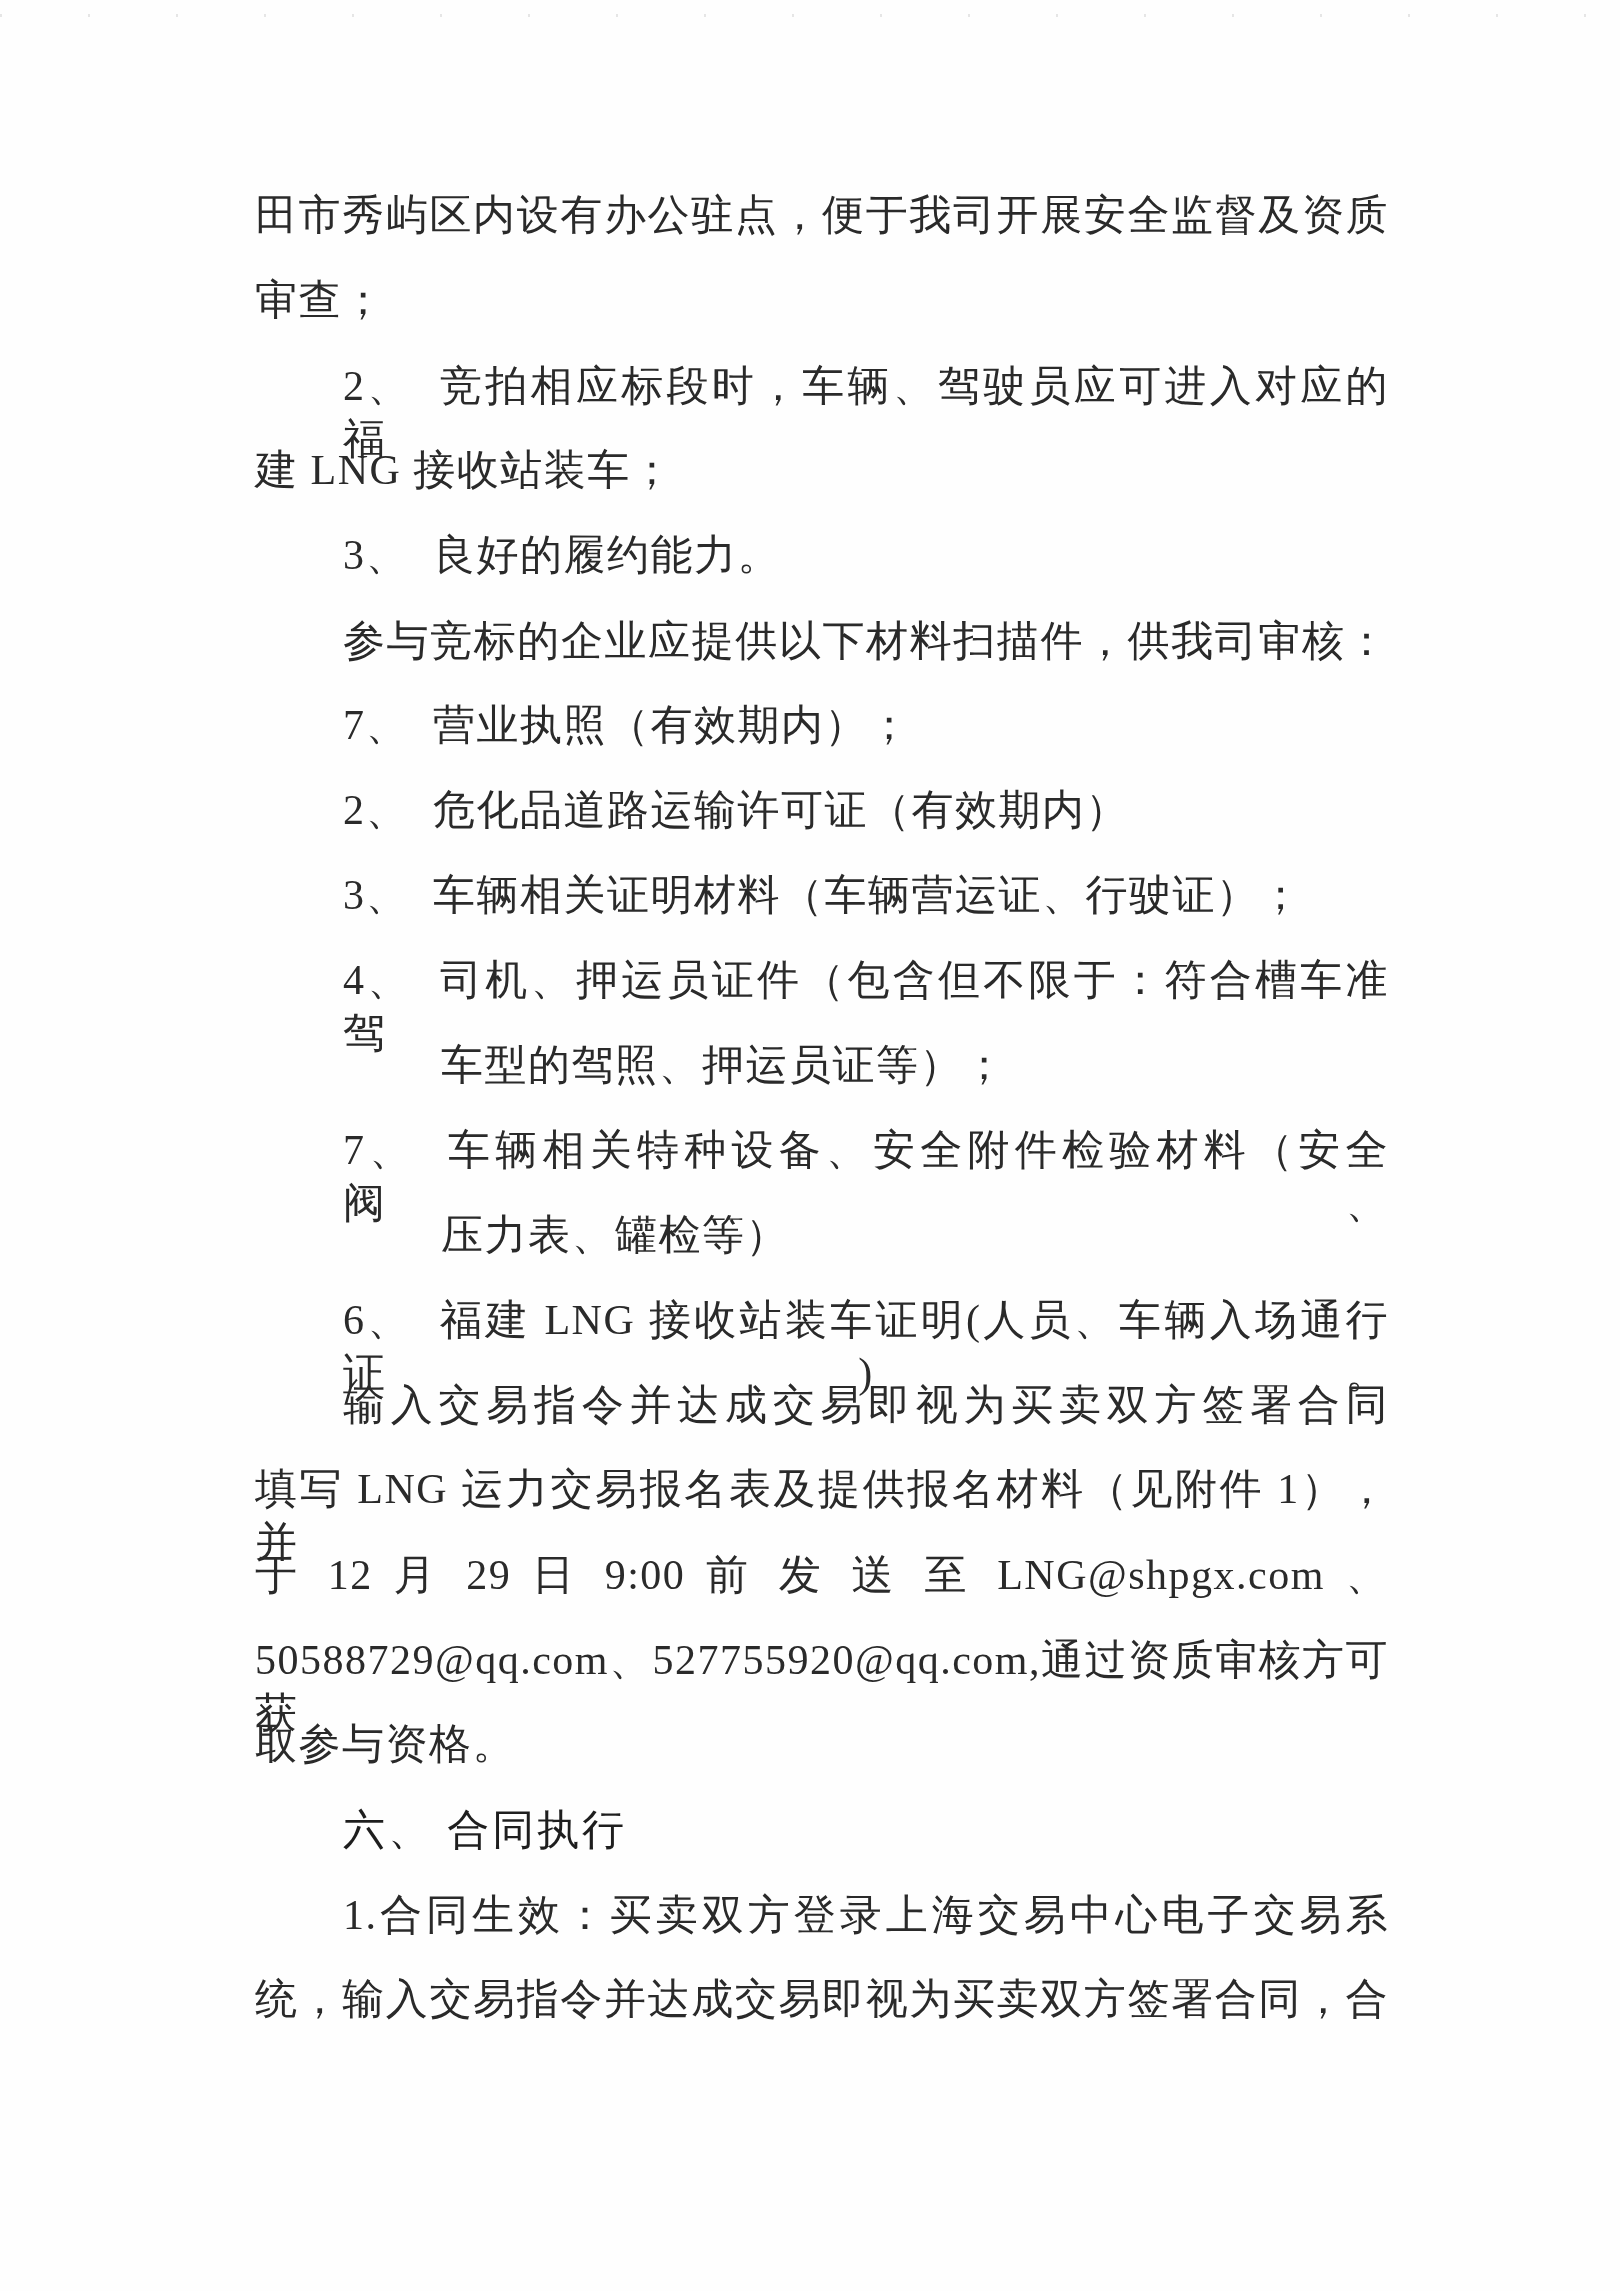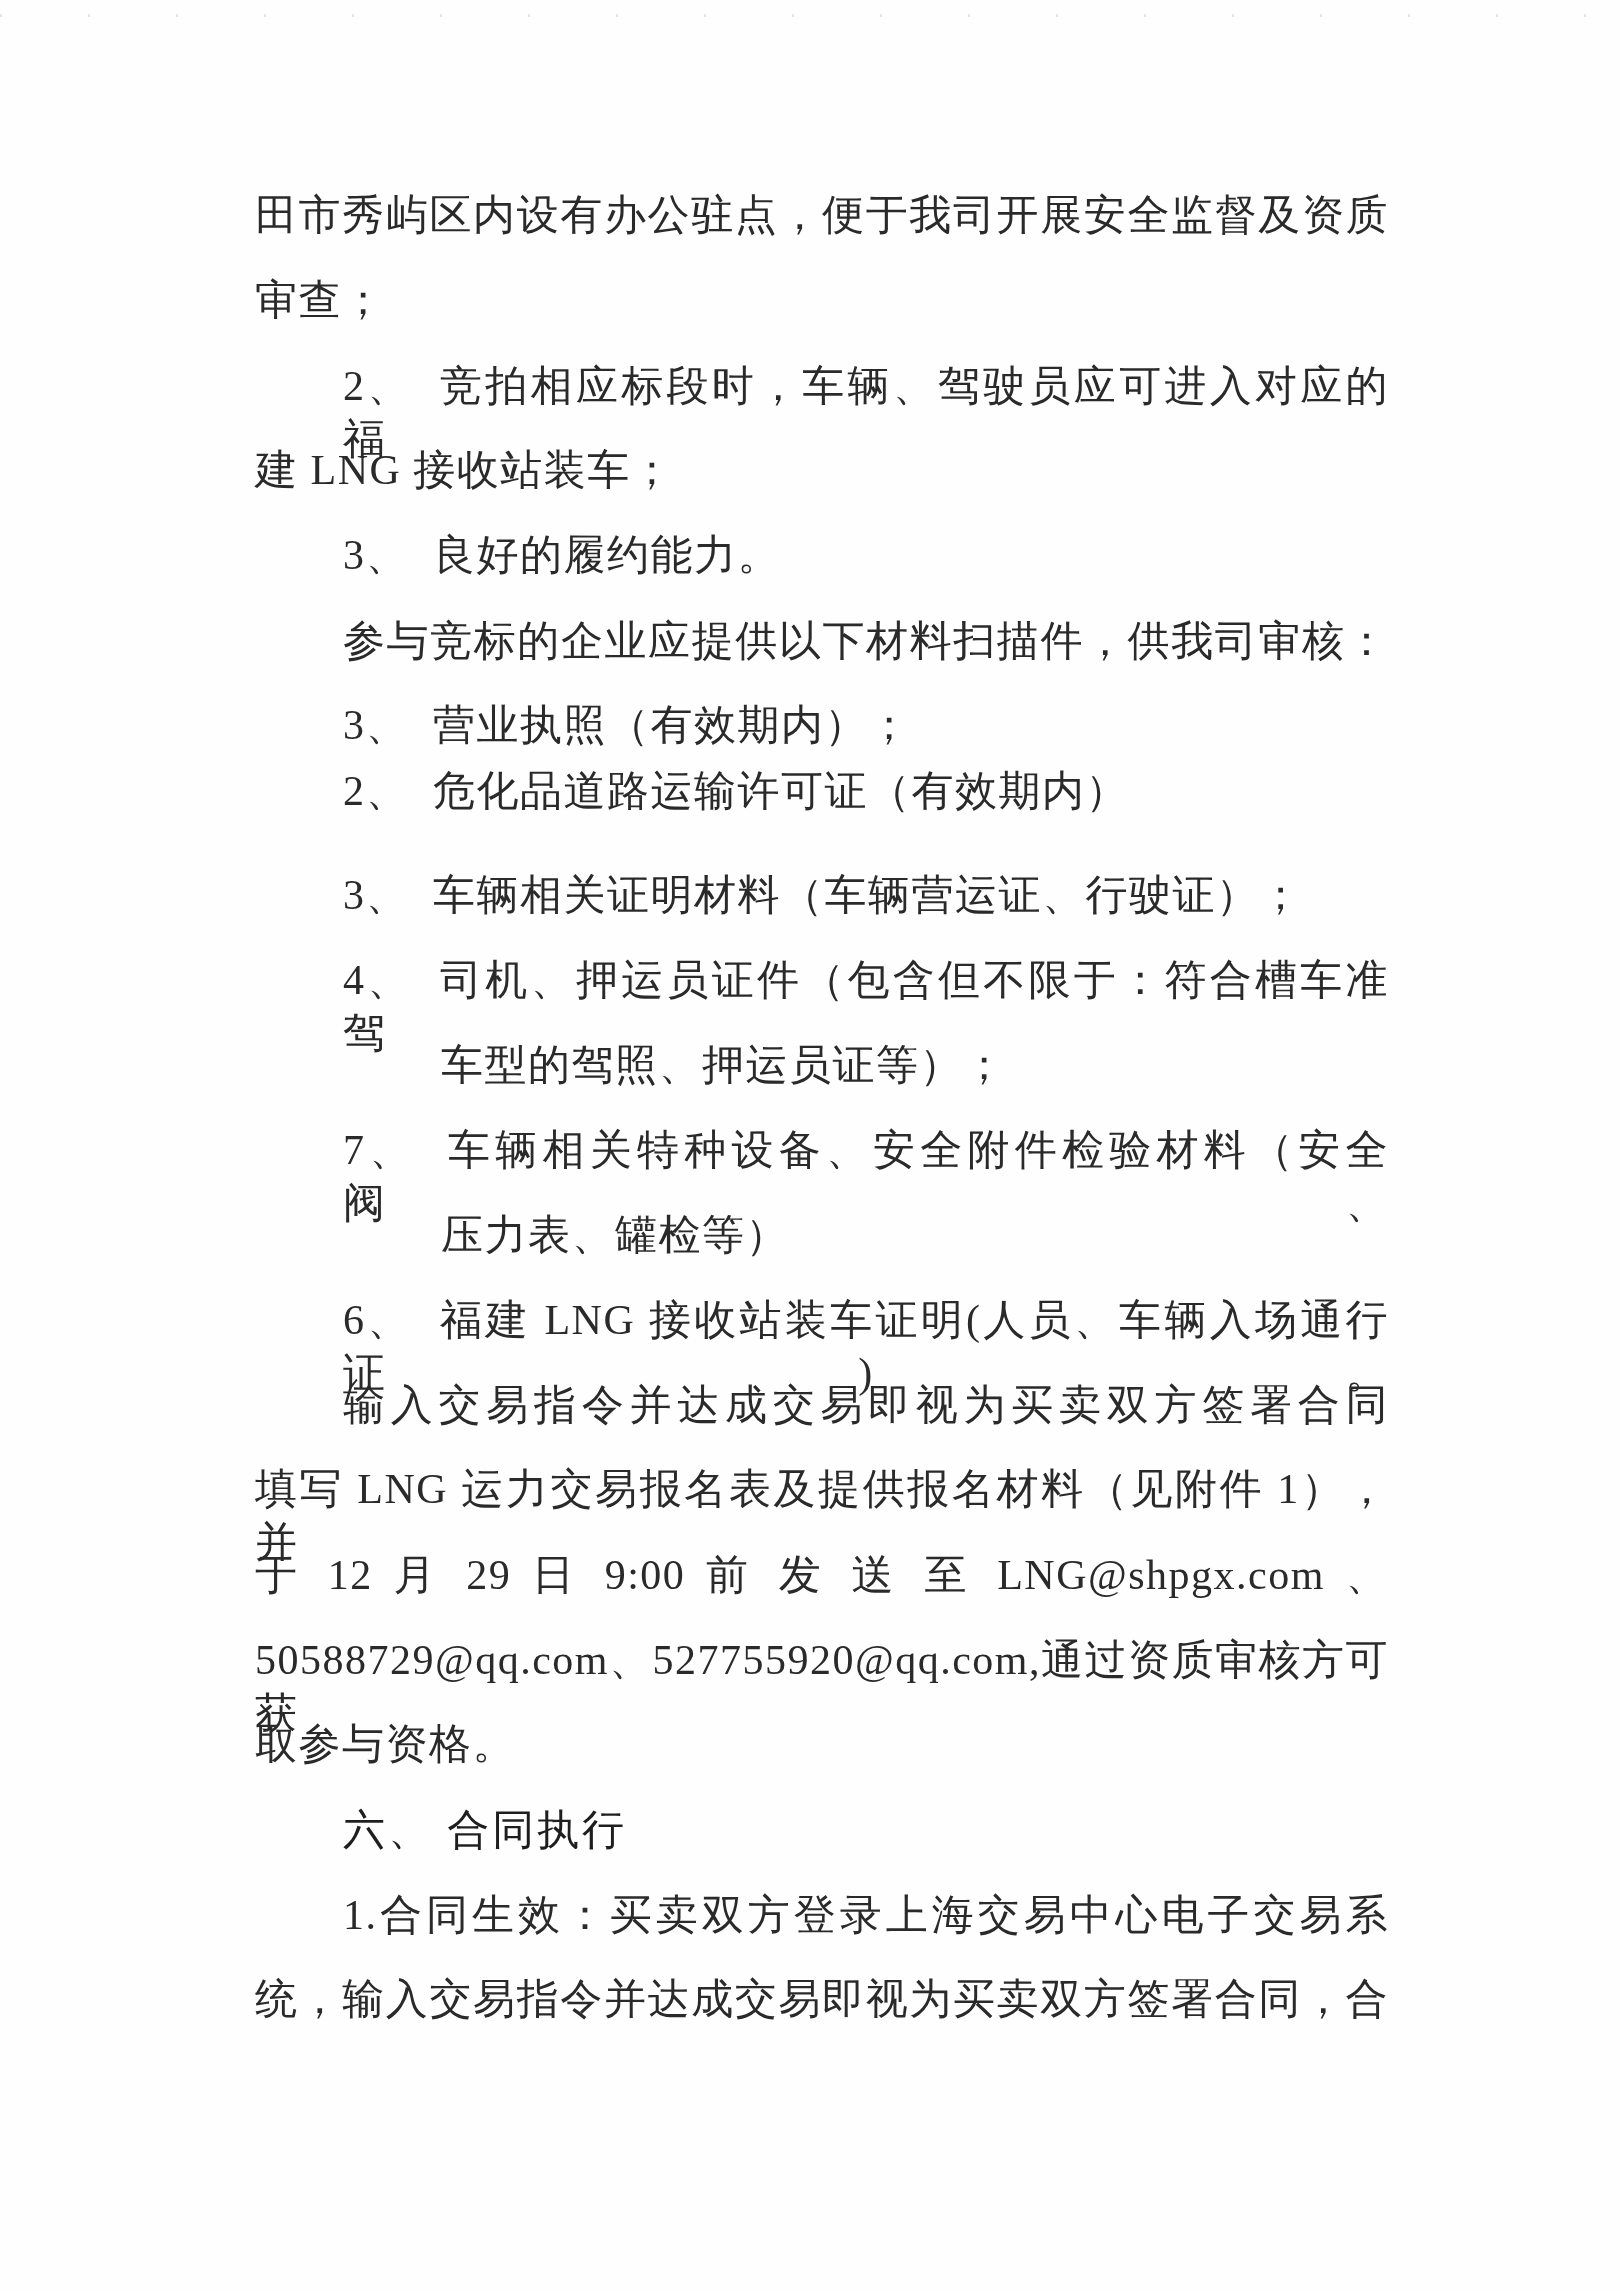--- a/index.html
+++ b/index.html
@@ -58,22 +58,22 @@
 
 <div class="page">
   <div class="scan-noise"></div>
 
   <div class="line just" style="top:189px">田市秀屿区内设有办公驻点，便于我司开展安全监督及资质</div>
   <div class="line" style="top:274px">审查；</div>
   <div class="line just ind" style="top:360px">2、  竞拍相应标段时，车辆、驾驶员应可进入对应的福</div>
   <div class="line" style="top:444px">建 LNG 接收站装车；</div>
   <div class="line ind" style="top:529px">3、  良好的履约能力。</div>
   <div class="line just ind" style="top:615px">参与竞标的企业应提供以下材料扫描件，供我司审核：</div>
-  <div class="line ind" style="top:699px">3、  营业执照（有效期内）；</div>
-  <div class="line ind" style="top:765px">2、  危化品道路运输许可证（有效期内）</div>
+  <div class="line ind" style="top:699px">7、  营业执照（有效期内）；</div>
+  <div class="line ind" style="top:784px">2、  危化品道路运输许可证（有效期内）</div>
   <div class="line ind" style="top:869px">3、  车辆相关证明材料（车辆营运证、行驶证）；</div>
   <div class="line just ind" style="top:954px">4、  司机、押运员证件（包含但不限于：符合槽车准驾</div>
   <div class="line hang" style="top:1039px">车型的驾照、押运员证等）；</div>
   <div class="line just ind" style="top:1124px">7、  车辆相关特种设备、安全附件检验材料（安全阀、</div>
   <div class="line hang" style="top:1209px">压力表、罐检等）</div>
   <div class="line just ind" style="top:1294px">6、  福建 LNG 接收站装车证明(人员、车辆入场通行证)。</div>
   <div class="line just ind" style="top:1379px">输入交易指令并达成交易即视为买卖双方签署合同</div>
   <div class="line just" style="top:1463px">填写 LNG 运力交易报名表及提供报名材料（见附件 1），并</div>
   <div class="line just" style="top:1549px">于 12 月 29 日 9:00 前 发 送 至 LNG@shpgx.com 、</div>
   <div class="line just" style="top:1634px">50588729@qq.com、527755920@qq.com,通过资质审核方可获</div>

